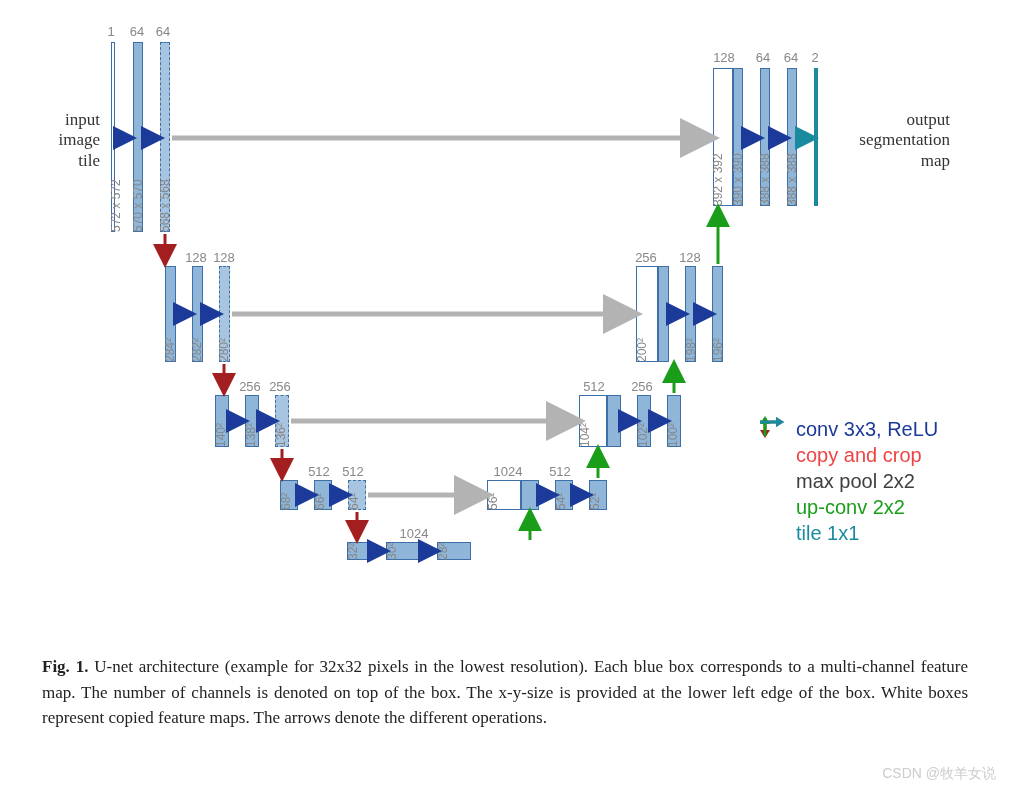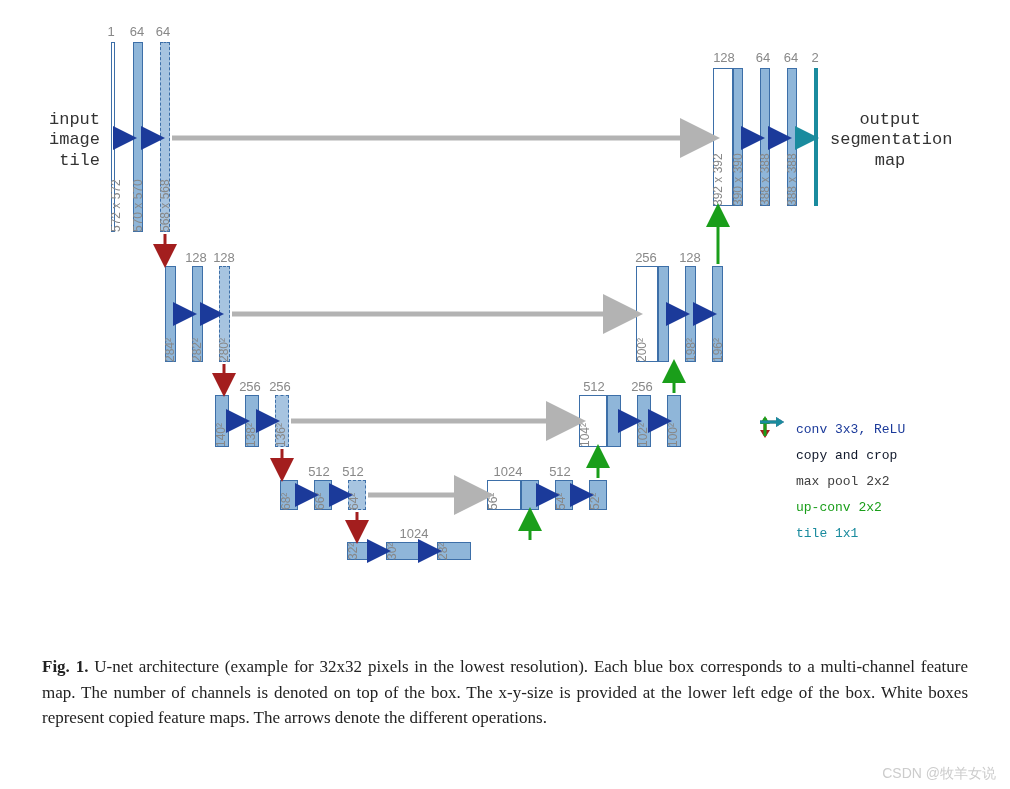--- a/index.html
+++ b/index.html
@@ -5,23 +5,23 @@
   html,body{margin:0;padding:0;background:#fff;font-family:Georgia,"Times New Roman",serif;color:#333}
   .page{width:1010px;height:789px;position:relative;background:#fff}
   .diagram{position:absolute;left:0;top:0;width:1010px;height:630px}
   .fmap{position:absolute;box-sizing:border-box}
   .solid{background:#8fb6d9;border:1px solid #3d6fa8}
   .dashed{background:#a7c4e0;border:1px dashed #3d6fa8}
   .white{background:#fff;border:1px solid #3d6fa8}
   .thin{background:#fff;border:1px solid #3d6fa8}
   .ch{position:absolute;font-family:Arial,sans-serif;font-size:13px;color:#888;white-space:nowrap;text-align:center}
   .dim{position:absolute;font-family:Arial,sans-serif;font-size:12px;color:#888;transform:rotate(-90deg);transform-origin:left top;white-space:nowrap}
-  .lbl{position:absolute;font-family:Liberation Mono, monospace;font-size:17px;color:#333;text-align:right;line-height:1.2}
-  .lbl-out{text-align:center}
-  .legend{position:absolute;left:758px;top:416px;font-family:Liberation Mono, monospace;font-size:13px}
+  .lbl{position:absolute;font-family:Liberation Serif, serif;font-size:17px;color:#333;text-align:right;line-height:1.2}
+  .lbl-out{text-align:right}
+  .legend{position:absolute;left:758px;top:416px;font-family:Liberation Sans, sans-serif;font-size:20px}
   .legend-row{display:flex;align-items:center;height:26px}
   .legend-arrow{width:32px;display:flex;justify-content:center;align-items:center;margin-right:6px}
   .caption{position:absolute;left:42px;top:654px;right:42px;font-size:17px;line-height:1.5;color:#222;text-align:justify}
   .watermark{position:absolute;right:14px;bottom:6px;font-family:Arial,sans-serif;font-size:14px;color:#ccc}
   svg{position:absolute;left:0;top:0;pointer-events:none}
 </style>
 </head>
 <body>
 
 <div class="page">
@@ -190,21 +190,21 @@
           </span>
     <span style="color:#1b3a9a">conv 3x3, ReLU</span>
   </div>
   <div class="legend-row">
     <span class="legend-arrow">
             <svg width="26" height="12">
               <line x1="2" y1="6" x2="20" y2="6" stroke="#b3b3b3" stroke-width="4"></line>
               <path d="M18,1 L26,6 L18,11 Z" fill="#b3b3b3"></path>
             </svg>
           </span>
-    <span style="color:#0f172a">copy and crop</span>
+    <span style="color:#ef4444">copy and crop</span>
   </div>
   <div class="legend-row">
     <span class="legend-arrow">
             <svg width="14" height="22">
               <line x1="7" y1="2" x2="7" y2="16" stroke="#a31e1e" stroke-width="3"></line>
               <path d="M2,14 L7,22 L12,14 Z" fill="#a31e1e"></path>
             </svg>
           </span>
     <span style="color:#404040">max pool 2x2</span>
   </div>

